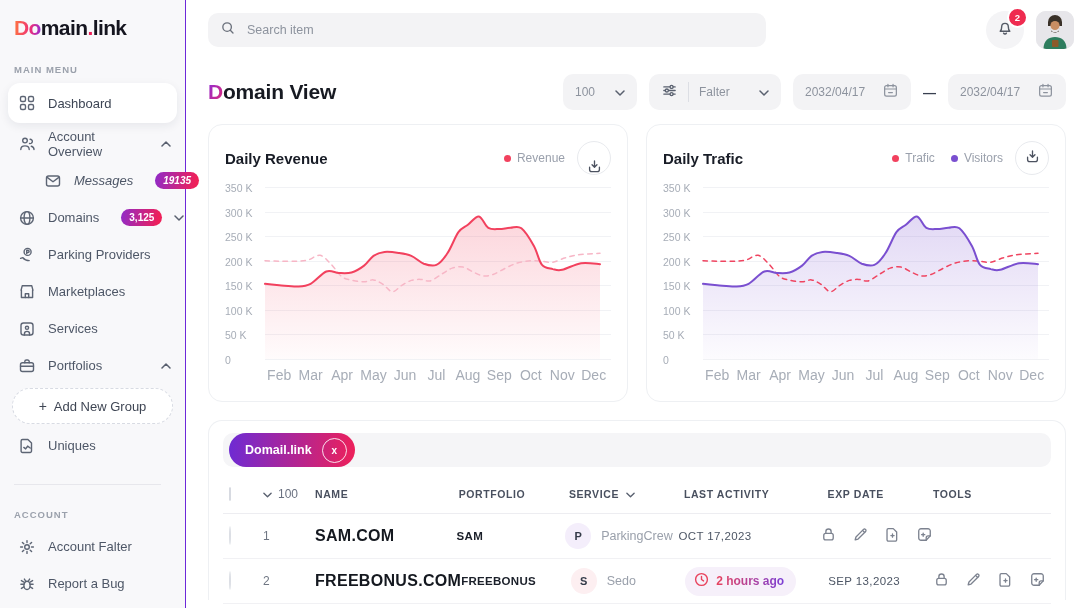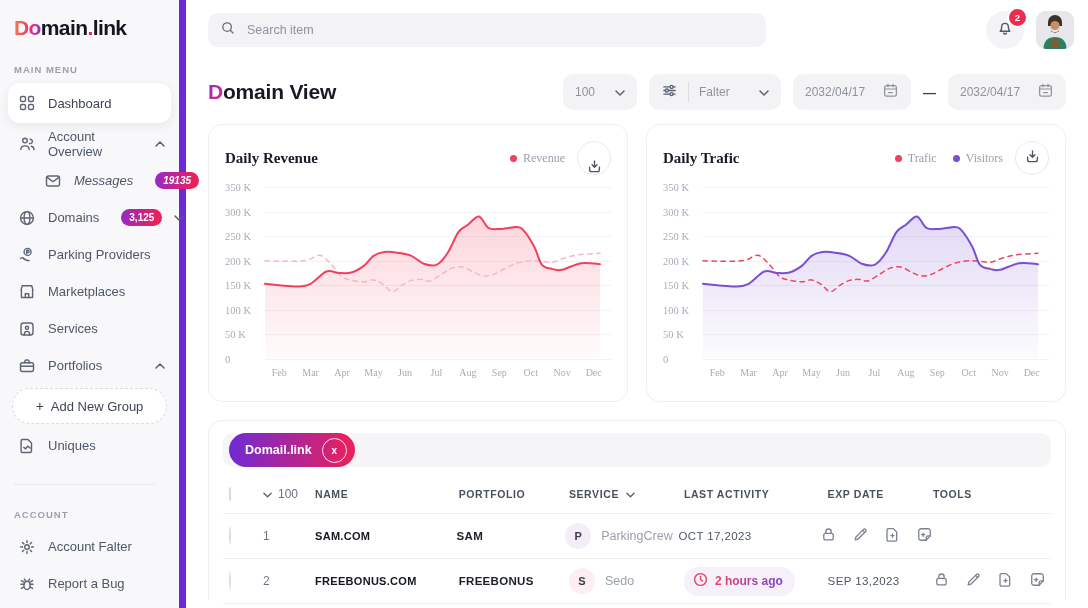--- a/index.html
+++ b/index.html
@@ -1,20 +1,20 @@
 <!DOCTYPE html>
 <html><head>
 <meta charset="utf-8">
 <style>
   html,body{margin:0;padding:0;}
   body{width:1088px;height:608px;overflow:hidden;background:#fff;font-family:"Liberation Sans",sans-serif;-webkit-font-smoothing:antialiased;}
   .app{display:flex;width:1088px;height:608px;}
 
   
-  .sidebar{flex:0 0 186px;width:186px;background:#f8f8fa;border-right:7px solid #6d28d9;box-sizing:border-box;padding-top:16px;display:flex;flex-direction:column;}
+  .sidebar{flex:0 0 186px;width:186px;background:#f8f8fa;border-right:1px solid #6d28d9;box-sizing:border-box;padding-top:16px;display:flex;flex-direction:column;}
   .logo{padding-left:14px;font-size:21px;font-weight:800;letter-spacing:-0.6px;color:#15151f;white-space:nowrap;}
   .logo-grad{background:linear-gradient(95deg,#ff7a3d 0%,#ef2f77 60%,#8d2bd9 100%);-webkit-background-clip:text;background-clip:text;color:transparent;}
   .logo-dot{color:#ee2059;}
   .menu-label{font-size:9.5px;font-weight:700;color:#9ba1ac;letter-spacing:1px;margin:24px 0 8px 14px;}
   .menu{display:flex;flex-direction:column;}
   .menu-item{display:flex;align-items:center;gap:12px;height:37px;padding:0 14px 0 18px;font-size:13px;color:#4e5767;cursor:pointer;box-sizing:border-box;}
   .menu-item .mi-icon{display:flex;width:18px;height:18px;flex:0 0 18px;}
   .menu-item.active{background:#fff;border-radius:12px;margin:0 8px 2px 8px;height:40px;padding:0 10px;box-shadow:0 3px 10px rgba(30,34,60,0.08);color:#3d4554;font-weight:500;}
   .menu-item.indent{padding-left:44px;font-style:italic;}
   .mi-badge{background:linear-gradient(100deg,#8f2bc9 0%,#ee2059 90%);color:#fff;font-size:10px;font-weight:600;padding:3px 8px;border-radius:999px;margin-left:10px;}
@@ -39,51 +39,51 @@
   .title-accent{background:linear-gradient(120deg,#8d2bd9 0%,#e02a74 100%);-webkit-background-clip:text;background-clip:text;color:transparent;}
   .control{background:#f3f3f5;border-radius:10px;height:36px;display:flex;align-items:center;font-size:12px;color:#8d939e;box-sizing:border-box;cursor:pointer;}
   .ctrl-select{width:74px;padding:0 12px;justify-content:space-between;}
   .ctrl-filter{width:132px;padding:0 12px;gap:10px;}
   .ctrl-filter .vdiv{width:1px;height:20px;background:#dcdee4;}
   .ctrl-filter .flabel{margin-right:auto;}
   .ctrl-date{width:118px;padding:0 12px;justify-content:space-between;}
   .date-dash{color:#394050;font-weight:700;font-size:13px;}
 
   
-  .charts{display:flex;gap:18px;padding:14px 22px 0;font-family:Liberation Serif, serif;}
+  .charts{display:flex;gap:18px;padding:14px 22px 0;}
   .chart-card{flex:1;min-width:0;border:1px solid #eef0f3;border-radius:14px;background:#fff;padding:16px 16px 8px;box-sizing:border-box;height:278px;}
   .chart-head{display:flex;align-items:center;}
   .chart-title{font-size:15px;font-weight:700;color:#181c26;}
   .legend{margin-left:auto;display:flex;gap:16px;align-items:center;margin-right:12px;}
   .legend-item{display:flex;align-items:center;gap:6px;font-size:12px;color:#9aa0ac;cursor:pointer;}
   .legend-dot{width:7px;height:7px;border-radius:50%;}
   .dl-btn{width:34px;height:34px;border:1px solid #e8eaee;border-radius:50%;display:flex;align-items:center;justify-content:center;background:#fff;cursor:pointer;padding:0;}
   .chart-body{display:flex;margin-top:12px;}
   .y-labels{position:relative;width:40px;height:172px;flex:0 0 40px;}
   .y-label{position:absolute;left:0;font-size:10.5px;color:#a7adb7;}
   .plot{position:relative;flex:1;height:172px;min-width:0;}
   .gridline{position:absolute;left:0;right:0;height:1px;background:#f1f2f5;}
   .plot svg{position:absolute;left:0;top:0;overflow:visible;}
   .x-labels{position:relative;height:24px;margin-left:40px;}
-  .x-label{position:absolute;top:8px;transform:translateX(-50%);font-size:10px;color:#a7adb7;}
+  .x-label{position:absolute;top:8px;transform:translateX(-50%);font-size:14px;color:#a7adb7;}
 
   
   .table-card{margin:18px 22px 0;border:1px solid #eef0f3;border-bottom:none;border-radius:14px 14px 0 0;padding:12px 14px 0;box-sizing:border-box;height:180px;}
   .tag-bar{background:#f5f5f7;border-radius:10px;height:34px;display:flex;align-items:center;margin-bottom:8px;}
   .tag-pill{height:34px;border-radius:17px;background:linear-gradient(95deg,#6d2bd4 0%,#ee2059 100%);display:flex;align-items:center;gap:10px;padding:0 8px 0 16px;color:#fff;font-size:12.5px;font-weight:600;margin-left:6px;cursor:pointer;}
   .tag-x{width:23px;height:23px;border:1px solid rgba(255,255,255,0.85);border-radius:50%;display:flex;align-items:center;justify-content:center;font-size:10px;color:#fff;}
   .tgrid{display:grid;grid-template-columns:34px 52px 1.5fr 1.15fr 1.2fr 1.5fr 1.1fr 112px;align-items:center;padding:0 6px;}
   .thead{height:38px;border-bottom:1px solid #ededf1;font-size:10.5px;font-weight:700;color:#49505f;letter-spacing:0.6px;}
   .th-100{display:flex;align-items:center;gap:6px;font-size:12px;font-weight:400;color:#6a7180;letter-spacing:0;}
   .th-sort{display:flex;align-items:center;gap:7px;cursor:pointer;}
   .cb-sq{width:16px;height:16px;border:1.5px solid #d7dae1;border-radius:5px;background:#fff;cursor:pointer;box-sizing:border-box;}
   .cb-circle{width:18px;height:18px;border:1.5px solid #dcdfe5;border-radius:50%;background:#fff;cursor:pointer;box-sizing:border-box;}
   .trow{height:44px;border-bottom:1px solid #f1f1f4;}
   .cell-num{font-size:12px;color:#6f7683;}
-  .cell-name{font-weight:700;color:#14181f;font-size:11px;letter-spacing:0.3px;}
+  .cell-name{font-weight:700;color:#14181f;font-size:16px;letter-spacing:0.3px;}
   .cell-portfolio{font-weight:700;color:#1a1f29;font-size:11.5px;letter-spacing:0.3px;}
   .service-cell{display:flex;align-items:center;gap:10px;color:#9aa0ab;font-size:12.5px;}
   .service-avatar{width:26px;height:26px;border-radius:50%;display:flex;align-items:center;justify-content:center;font-size:11px;font-weight:700;color:#343b49;}
   .activity-pill{display:inline-flex;align-items:center;gap:7px;padding:5px 12px 5px 9px;border-radius:15px;width:fit-content;}
   .activity-text{font-size:12px;font-weight:600;background:linear-gradient(90deg,#e8425c 0%,#7b3fd6 100%);-webkit-background-clip:text;background-clip:text;color:transparent;}
   .exp-cell{color:#4d5665;font-size:11.5px;letter-spacing:0.4px;}
   .tools-cell{display:flex;gap:15px;align-items:center;}
   .tool-btn{background:none;border:0;padding:0;display:flex;cursor:pointer;}
 </style>
 </head>

